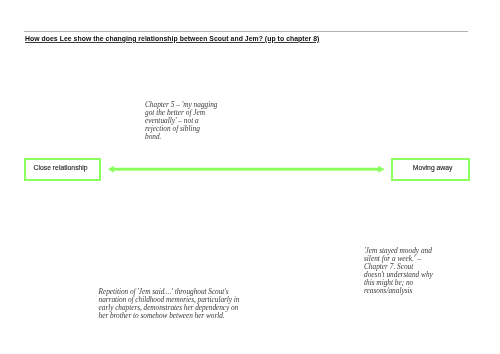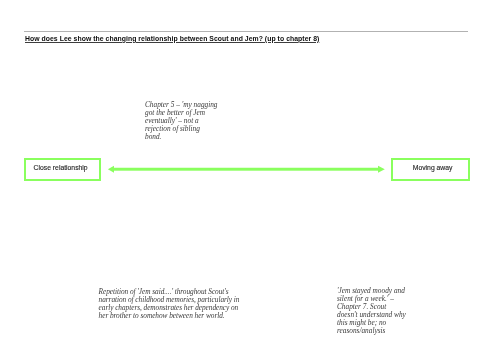--- a/index.html
+++ b/index.html
@@ -30,17 +30,17 @@
   <div class="box" style="left:391px;top:157.55px;width:79px;height:23.1px;">
     <span style="left:2.1px;">Moving away</span>
   </div>
 
   <svg class="arrow" style="left:104px;top:162px;" width="284" height="16">
     <path d="M3.9,7.25 L10.0,3.8 L10.0,10.7 Z" fill="#8aff5e"></path>
     <rect x="9.6" y="5.75" width="264.8" height="2.95" fill="#8aff5e"></rect>
     <path d="M280.8,7.25 L274.0,3.8 L274.0,10.7 Z" fill="#8aff5e"></path>
   </svg>
 
-  <div class="note" style="left:337px;top:247px;width:69.5px;margin-top:40px;">'Jem stayed moody and silent for a week.' – Chapter 7. Scout doesn't understand why this might be; no reasons/analysis</div>
+  <div class="note" style="left:364px;top:247px;width:69.5px;">'Jem stayed moody and silent for a week.' – Chapter 7. Scout doesn't understand why this might be; no reasons/analysis</div>
 
   <div class="note" style="left:98.6px;top:287.9px;width:143px;letter-spacing:-0.04px;">Repetition of 'Jem said....' throughout Scout's narration of childhood memories, particularly in early chapters, demonstrates her dependency on her brother to somehow between her world.</div>
 
 </div>
 
 </body></html>

